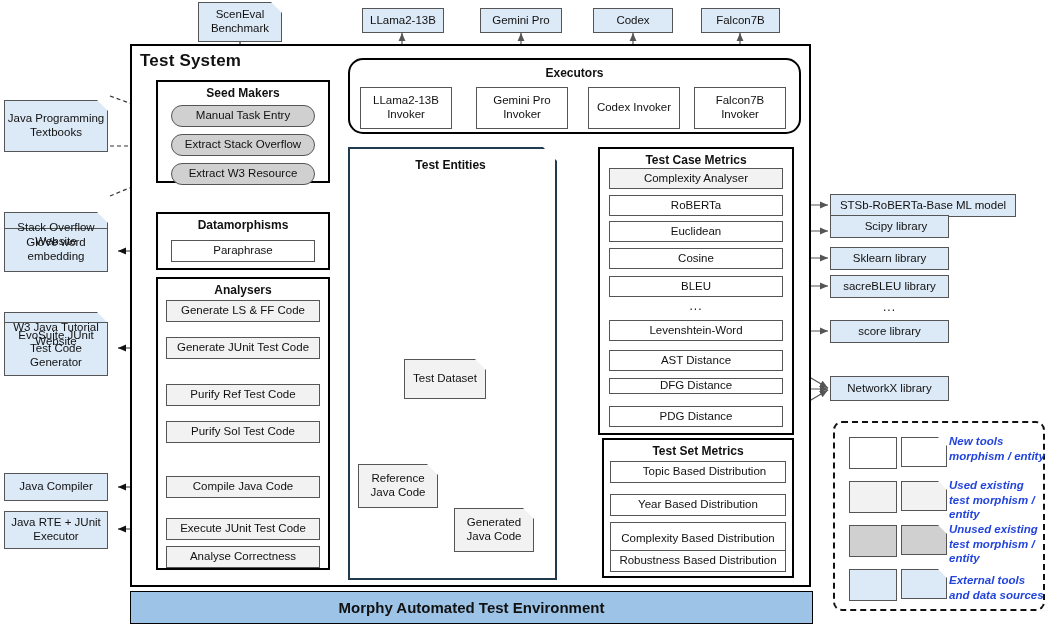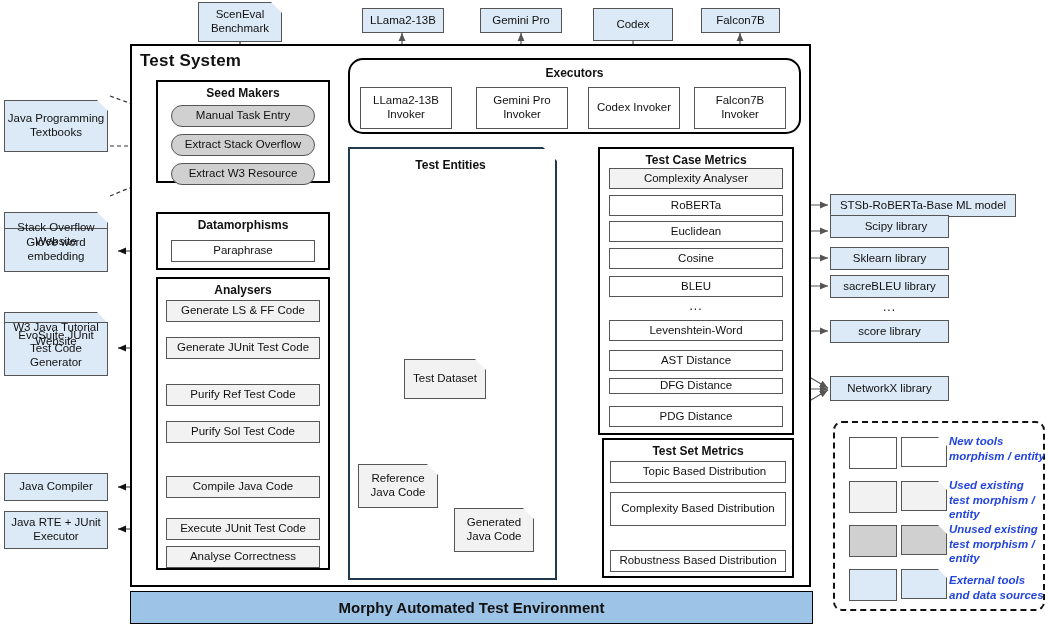--- a/index.html
+++ b/index.html
@@ -161,21 +161,21 @@
     <div class="fbody f-ext" style="border:1.4px solid #555;"></div>
     <div class="ftxt">ScenEval Benchmark</div>
   </div>
 
   <div class="node f-ext" style="left:362px;top:8px;width:82px;height:25px;">
     <span>LLama2-13B</span>
     </div>
   <div class="node f-ext" style="left:480px;top:8px;width:82px;height:25px;">
     <span>Gemini Pro</span>
     </div>
-  <div class="node f-ext" style="left:593px;top:8px;width:80px;height:33px;">
+  <div class="node f-ext" style="left:593px;top:8px;width:80px;height:25px;">
     <span>Codex</span>
     </div>
   <div class="node f-ext" style="left:701px;top:8px;width:79px;height:25px;">
     <span>Falcon7B</span>
     </div>
 
   <div id="test-system" class="box"></div>
   <div id="ts-title">Test System</div>
 
   <div class="node fold" style="left:4px;top:60px;width:104px;height:52px;">
@@ -325,21 +325,21 @@
 
   <div class="box" style="left:602px;top:438px;width:192px;height:140px;">
     <div class="box-title" style="top:4px;">Test Set Metrics</div>
   </div>
   <div class="node f-new" style="left:610px;top:461px;width:176px;height:22px;padding-left:16px;">
     <span>Topic Based Distribution</span>
     </div>
   <div class="node f-new" style="left:610px;top:494px;width:176px;height:22px;">
     <span>Year Based Distribution</span>
     </div>
-  <div class="node f-new" style="left:610px;top:492px;width:176px;height:34px;">
+  <div class="node f-new" style="left:610px;top:522px;width:176px;height:34px;">
     <span>Complexity Based Distribution</span>
     </div>
   <div class="node f-new" style="left:610px;top:550px;width:176px;height:22px;">
     <span>Robustness Based Distribution</span>
     </div>
 
   <div class="node f-ext" style="left:830px;top:194px;width:186px;height:23px;">
     <span>STSb-RoBERTa-Base ML model</span>
     </div>
   <div class="node f-ext" style="left:830px;top:215px;width:119px;height:23px;padding-left:16px;">

